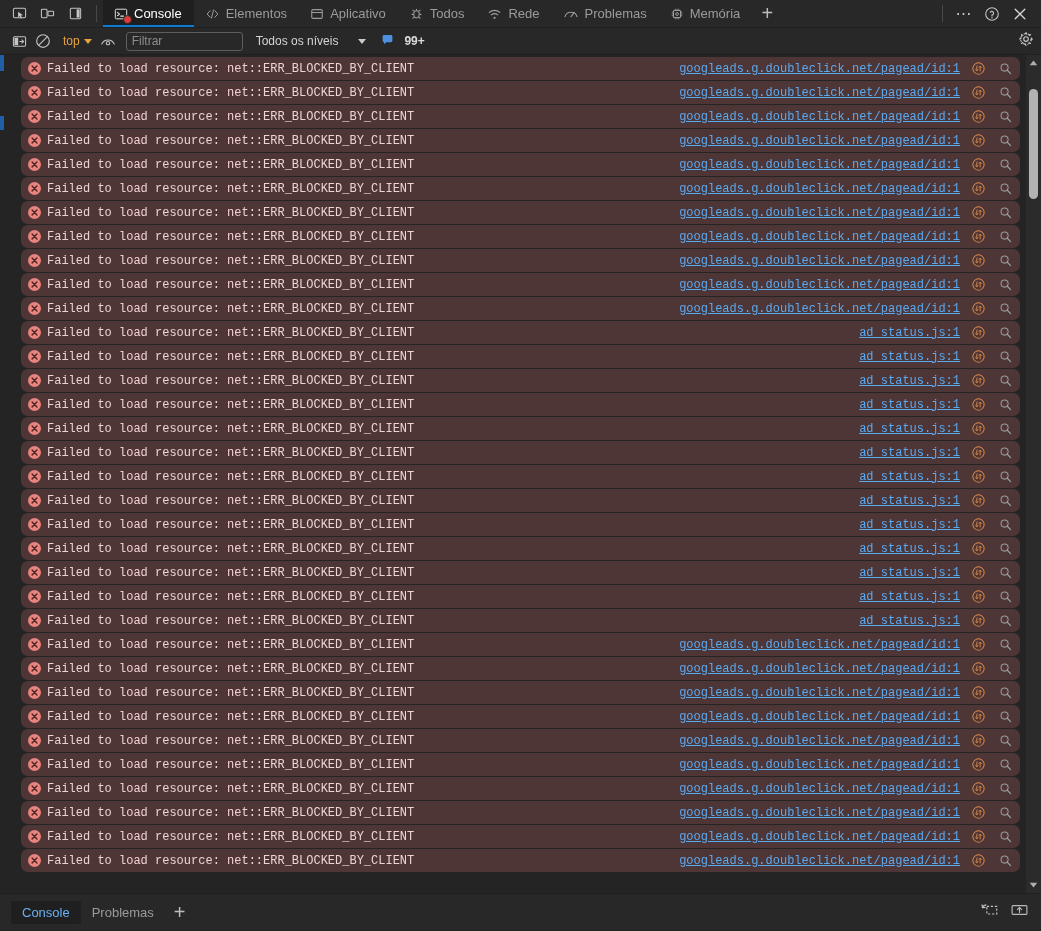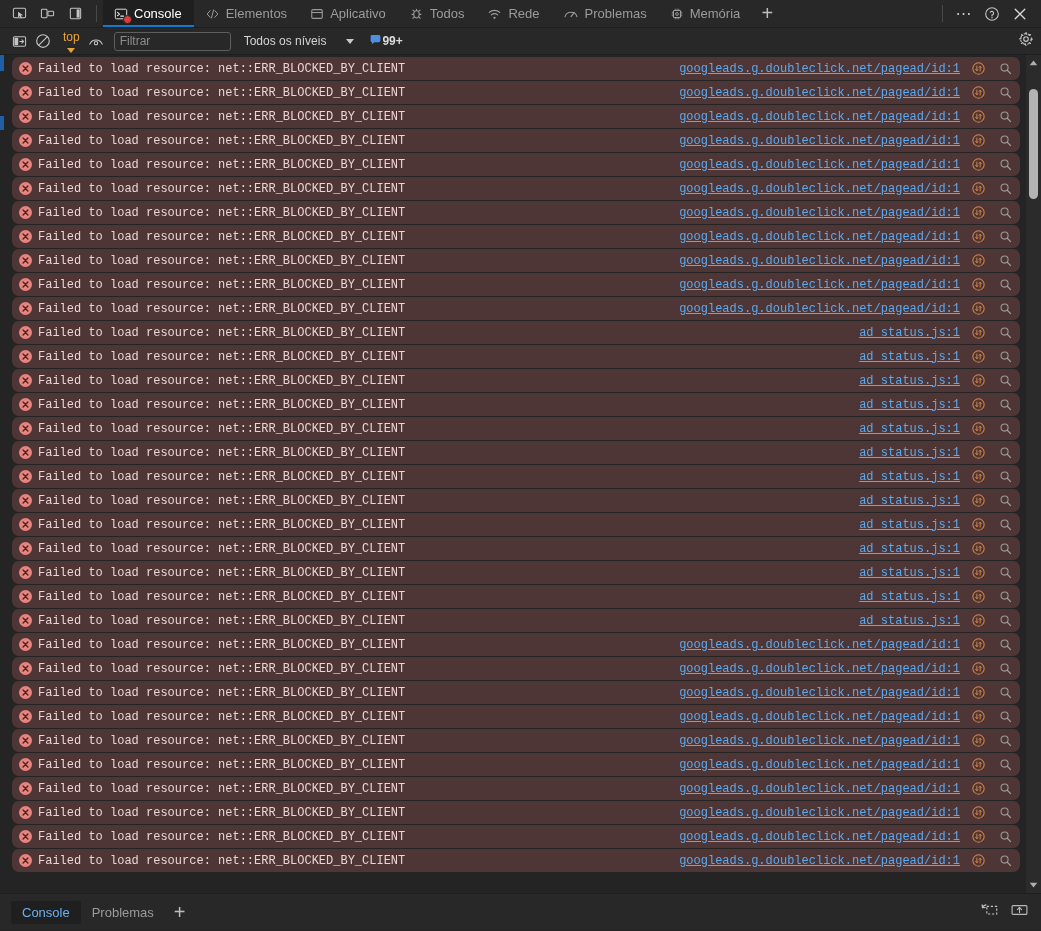--- a/index.html
+++ b/index.html
@@ -70,21 +70,20 @@
   .ct-btn {
     width: 24px; height: 22px;
     display: flex; align-items: center; justify-content: center;
     border-radius: 2px;
   }
   .ctx-select {
     display: flex; align-items: center; gap: 4px;
     color: #e8a33d; font-size: 12px;
     padding: 2px 4px 2px 6px; margin-left: 2px;
     border-radius: 2px;
-    flex-direction: column;
   }
   .caret { width: 0; height: 0; border-left: 4px solid transparent; border-right: 4px solid transparent; }
   .caret.amber { border-top: 5px solid #e8a33d; }
   .caret.grey  { border-top: 5px solid #c9c9c9; }
   .filter-input {
     width: 117px; height: 19px;
     margin-left: 6px;
     background: #282828;
     border: 1px solid #5e5e5e;
     border-radius: 3px;
@@ -93,30 +92,31 @@
     font-size: 12px;
     padding: 0 5px;
     outline: none;
   }
   .filter-input::placeholder { color: #8d8d8d; }
   .levels {
     display: flex; align-items: center; gap: 20px;
     color: #d4d4d4; font-size: 12px;
     margin-left: 9px; padding: 2px 4px;
   }
-  .issues { display: flex; align-items: center; gap: 0; margin-left: 11px; }
+  .issues { display: flex; align-items: center; gap: 10px; margin-left: 11px; }
   .issues-count { color: #dcdcdc; font-size: 12px; font-weight: bold; }
   .gear-wrap { margin-left: auto; padding-right: 7px; display: flex; align-items: center; }
 
   
   .console-area {
     position: relative;
     height: 838px;
     background: #242424;
     overflow: hidden;
+    padding-left: 9px;
   }
   .msglist { position: relative; padding-top: 2px; }
   .msgrow {
     position: relative;
     height: 23px;
     margin: 0 21px 1px 12px;
     background: #4e3636;
     border-radius: 7px;
     display: flex; align-items: center;
     padding: 0 8px 0 7px;

